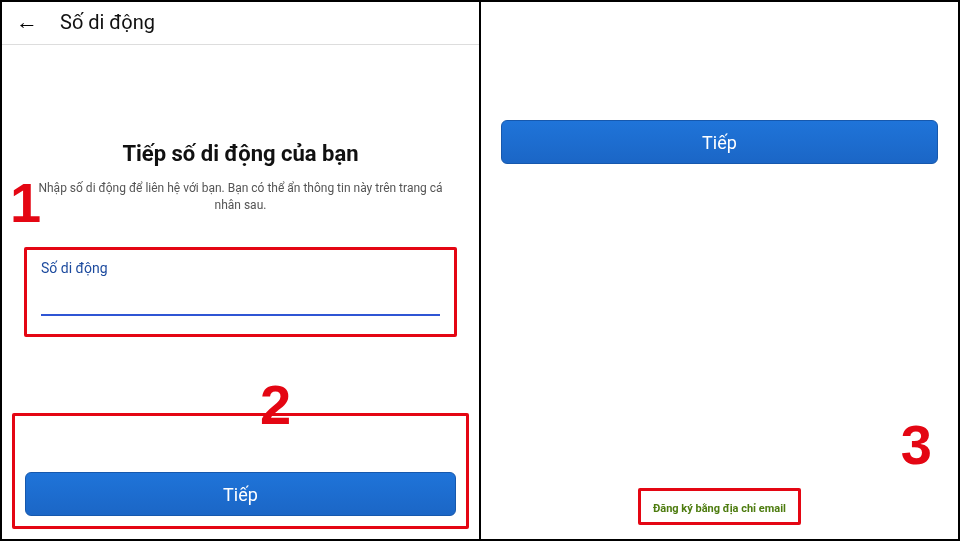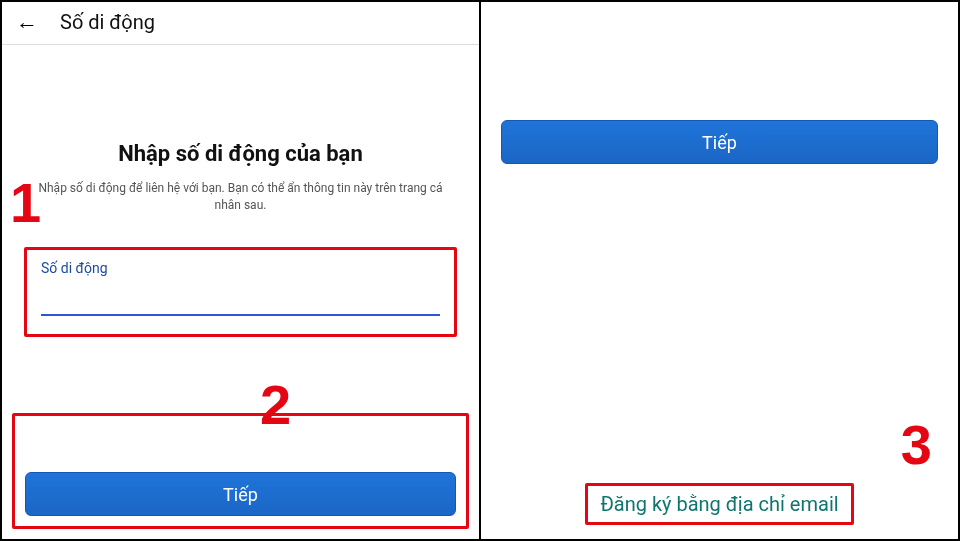--- a/index.html
+++ b/index.html
@@ -118,23 +118,23 @@
     bottom: 14px;
     text-align: center;
   }
   .email-link-inner {
     display: inline-block;
     border: 3px solid #e40613;
     padding: 6px 12px;
     border-radius: 2px;
   }
   .email-link {
-    color: #0f766e;
-    font-size: 20px;
-    font-weight: 400;
+    color: #4d7c0f;
+    font-size: 11px;
+    font-weight: 700;
     text-decoration: none;
     cursor: pointer;
   }
   
   .callout {
     position: absolute;
     color: #e40613;
     font-weight: 900;
     font-family: Arial, sans-serif;
     pointer-events: none;
@@ -149,21 +149,21 @@
 <div class="wrapper">
 
   <div class="panel panel-left">
 
     <div class="header">
       <span class="back-arrow">←</span>
       <span class="header-title">Số di động</span>
     </div>
 
     <div class="content-left">
-      <div class="main-title">Nhập số di động của bạn</div>
+      <div class="main-title">Tiếp số di động của bạn</div>
       <div class="subtitle">Nhập số di động để liên hệ với bạn. Bạn có thể ẩn thông tin này trên trang cá nhân sau.</div>
 
       <div class="input-block">
         <span class="input-label">Số di động</span>
         <input class="input-line" type="text" value="" style="">
       </div>
     </div>
 
     <div class="btn-block-left">
       <div class="blue-btn">

